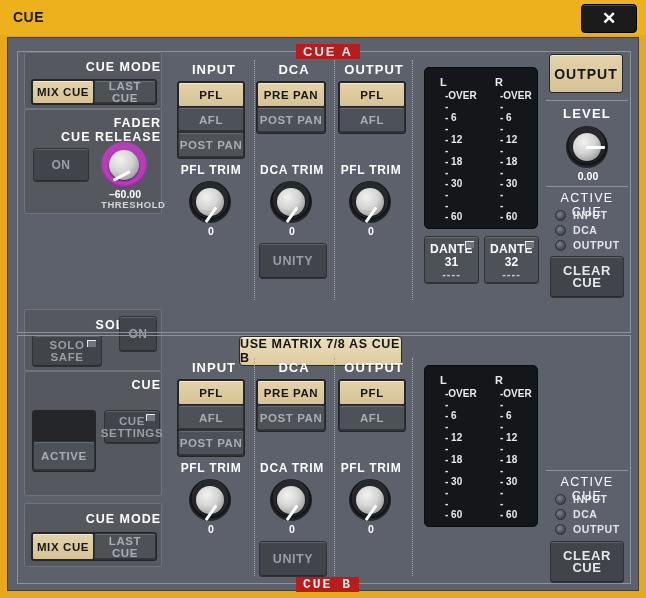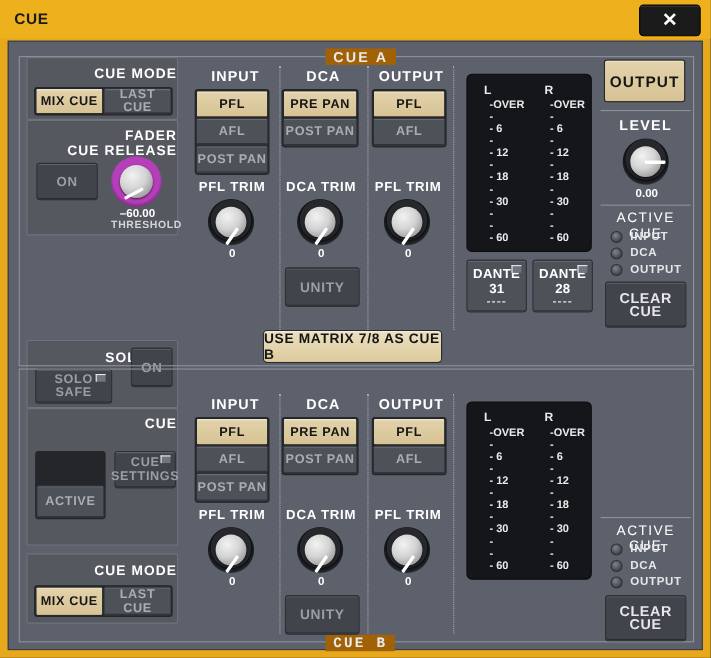--- a/index.html
+++ b/index.html
@@ -29,21 +29,21 @@
     box-shadow:inset 0 1px 0 #4a4a4a;
   }
   
   .panel{
     position:absolute;left:7px;top:37px;width:632px;height:554px;
     background:#5d616b;border:1px solid #3a3d44;box-sizing:border-box;
   }
   
   .gframe{position:absolute;border:1px solid #8d929c;box-sizing:border-box;}
   .gcap{
-    position:absolute;background:#a16207;color:#e9eaec;
+    position:absolute;background:#b91c1c;color:#e9eaec;
     font-size:13px;font-weight:bold;letter-spacing:2px;padding:0 7px;
     white-space:nowrap;
   }
   
   .blk{
     position:absolute;background:#55595f;border:1px solid #6e737c;
     box-sizing:border-box;border-radius:2px;
   }
   .blk-lbl{
     position:absolute;width:100%;text-align:right;color:#ffffff;
@@ -138,20 +138,21 @@
   }
   .dante .d1{position:absolute;width:100%;text-align:center;font-size:12px;font-weight:bold;letter-spacing:.3px;}
   .dante .d2{position:absolute;width:100%;text-align:center;font-size:12px;font-weight:bold;}
   .dante .d3{position:absolute;width:100%;text-align:center;font-size:11px;font-weight:bold;color:#cfd2d7;letter-spacing:1px;}
   .matrix-btn{
     position:absolute;box-sizing:border-box;border-radius:4px;
     background:linear-gradient(#eadfc0,#ddcb9d);border:1px solid #2b2b2b;
     color:#151515;font-size:12.5px;font-weight:bold;letter-spacing:.6px;
     display:flex;align-items:center;justify-content:center;
     box-shadow:inset 0 1px 0 rgba(255,255,255,.6);
+    margin-top:36px;
   }
 </style>
 </head>
 <body>
 
 <div class="win">
 
   <div class="titlebar">
     <div class="title-text">CUE</div>
     <div class="close-btn">✕</div>
@@ -293,21 +294,21 @@
     </div>
 
     <div class="dante" style="left:416px;top:198px;width:55px;height:48px;">
       <div class="d1" style="top:5px;">DANTE</div>
       <div class="d2" style="top:18px;">31</div>
       <div class="d3" style="top:31px;">----</div>
       <span class="popmark" style="right:4px;top:4px;"></span>
     </div>
     <div class="dante" style="left:476px;top:198px;width:55px;height:48px;">
       <div class="d1" style="top:5px;">DANTE</div>
-      <div class="d2" style="top:18px;">28</div>
+      <div class="d2" style="top:18px;">32</div>
       <div class="d3" style="top:31px;">----</div>
       <span class="popmark" style="right:4px;top:4px;"></span>
     </div>
 
     <div class="btn on" style="left:541px;top:16px;width:74px;height:39px;font-size:14px;letter-spacing:1px;">OUTPUT</div>
     <div class="hline" style="left:538px;top:62px;width:82px;"></div>
     <div class="klabel" style="left:538px;top:68px;width:82px;font-size:13px;letter-spacing:1.2px;">LEVEL</div>
     <div class="knob" style="left:558px;top:88px;width:44px;height:54px;">
       <div class="ring" style="width:42px;height:42px;"></div>
       <div class="cap" style="left:7px;top:7px;width:28px;height:28px;"></div>

